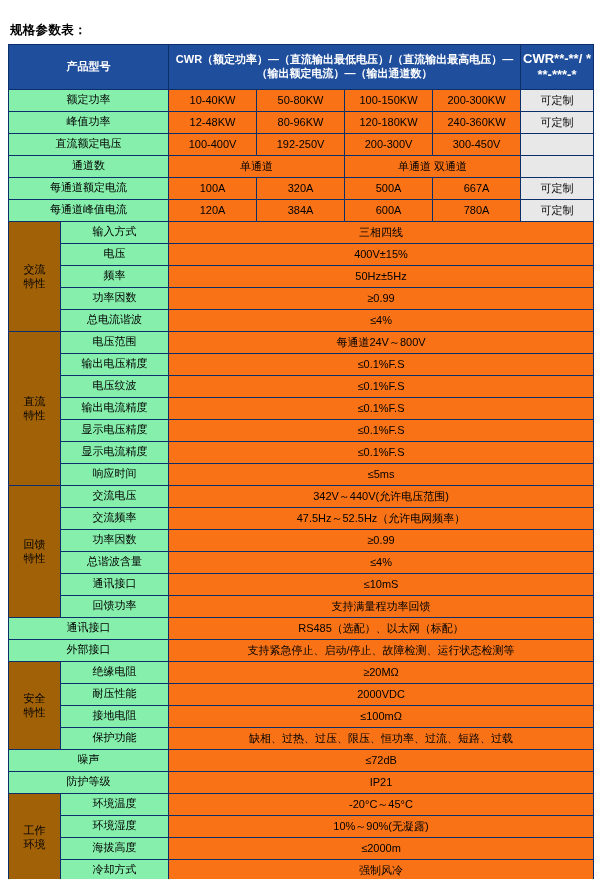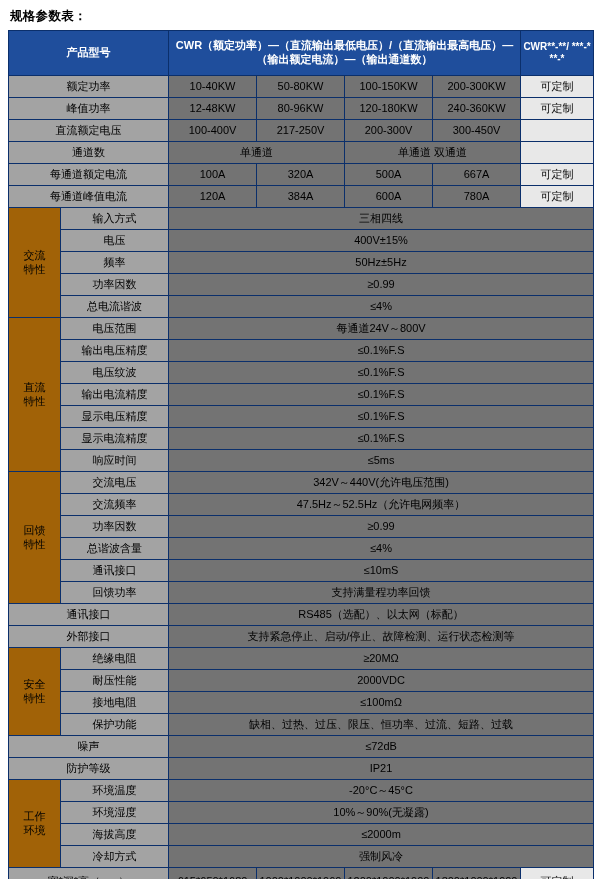--- a/index.html
+++ b/index.html
@@ -12,21 +12,21 @@
     height: 879px;
     font-family: "Liberation Sans", sans-serif;
     color: #000000;
     -webkit-font-smoothing: antialiased;
   }
   .page {
     position: relative;
     width: 601px;
     height: 879px;
     box-sizing: border-box;
-    padding: 6px 8px 0 8px;
+    padding: 20px 8px 0 8px;
   }
   .doc-title {
     font-size: 12.5px;
     font-weight: bold;
     color: #000;
     margin: 2px 0 5px 2px;
     letter-spacing: 0.3px;
   }
   table.spec {
     border-collapse: collapse;
@@ -44,32 +44,33 @@
     word-break: break-all;
   }
   .hdr {
     background: #1f4e9c;
     color: #ffffff;
     font-weight: bold;
     font-size: 11px;
     line-height: 1.3;
   }
   .hdr.small {
-    font-size: 10px;
+    font-size: 13px;
   }
   .rowlabel {
-    background: #a3a3a3;
+    background: #86efac;
     font-weight: normal;
+    font-family: Liberation Mono, monospace;
   }
   .grouplabel {
     background: #a16207;
     font-weight: normal;
   }
   .val {
-    background: #737373;
+    background: #f97316;
   }
   .gray {
     background: #e8e8e8;
     margin-left: 6px;
   }
 </style>
 </head>
 <body>
 
 <div class="page">
@@ -109,21 +110,21 @@
         <td class="val">12-48KW</td>
         <td class="val">80-96KW</td>
         <td class="val">120-180KW</td>
         <td class="val">240-360KW</td>
         <td class="gray">可定制</td>
       </tr>
 
       <tr>
         <td class="rowlabel" colspan="2">直流额定电压</td>
         <td class="val">100-400V</td>
-        <td class="val">217-250V</td>
+        <td class="val">192-250V</td>
         <td class="val">200-300V</td>
         <td class="val">300-450V</td>
         <td class="gray"></td>
       </tr>
 
       <tr>
         <td class="rowlabel" colspan="2">通道数</td>
         <td class="val" colspan="2">单通道</td>
         <td class="val" colspan="2">单通道 双通道</td>
         <td class="gray"></td>

